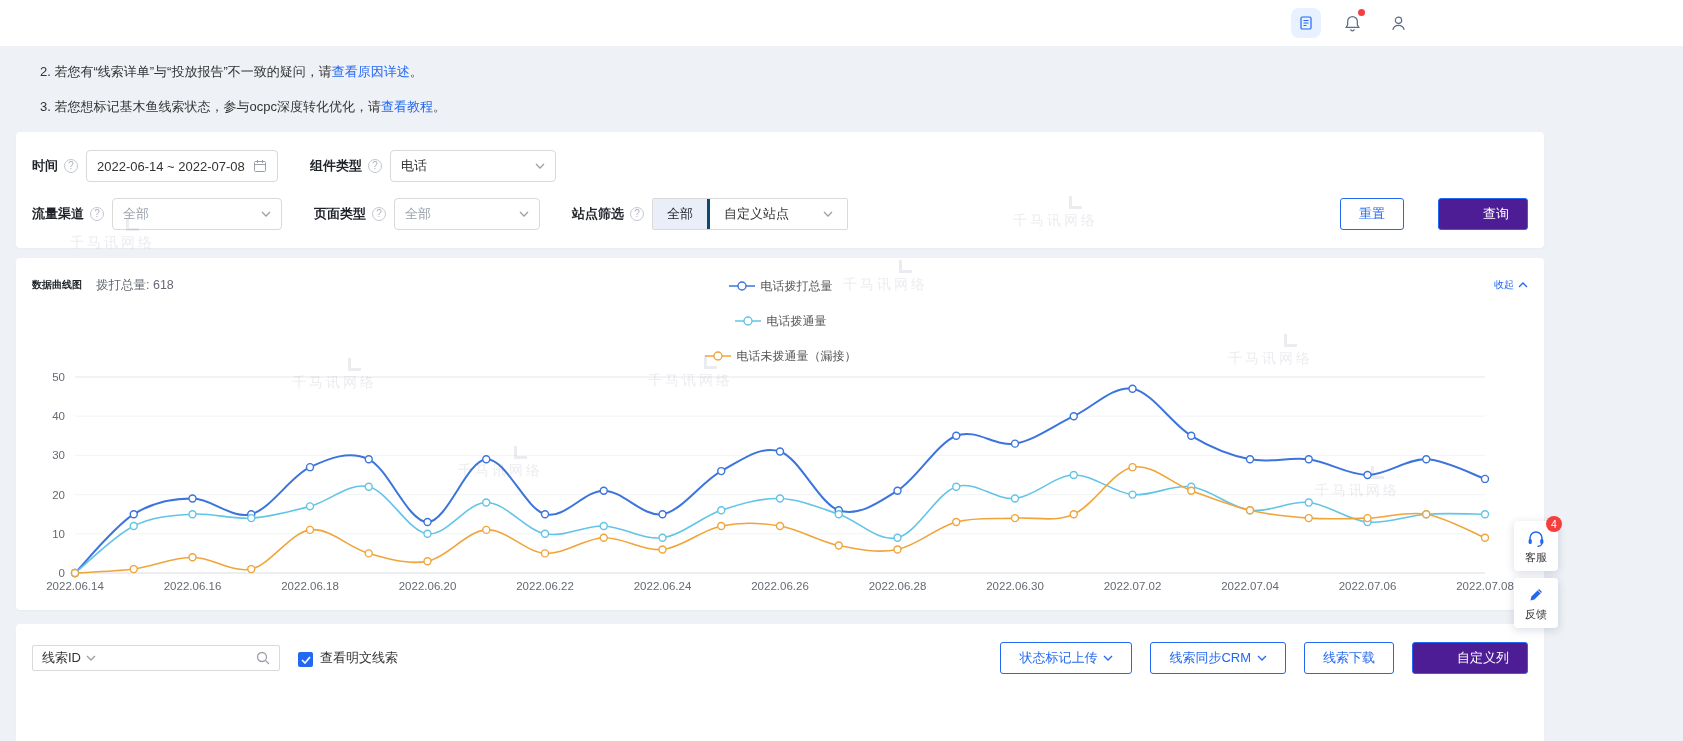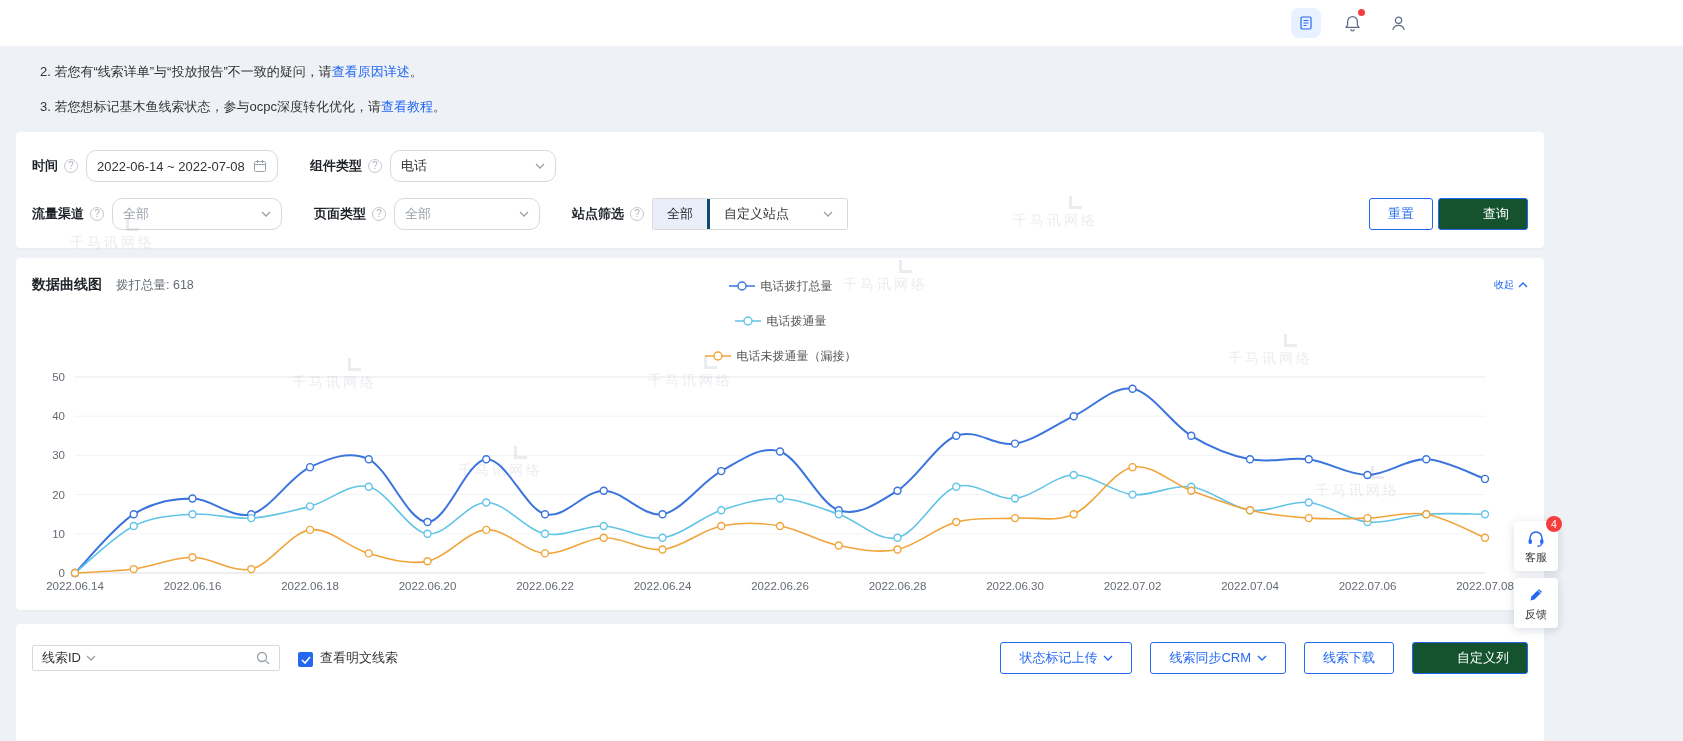--- a/index.html
+++ b/index.html
@@ -28,41 +28,41 @@
   .card { background:#fff; border-radius:4px; margin:0 16px; box-shadow:0 1px 2px rgba(31,41,55,.03); }
 
   
   .filter-card { margin-top:2px; padding:18px 16px; }
   .filter-row { display:flex; align-items:center; }
   .filter-row + .filter-row { margin-top:16px; }
   .filter-item { display:flex; align-items:center; margin-right:32px; }
   .flabel { font-weight:700; color:#1f2329; margin-right:3px; white-space:nowrap; }
   .qicon { width:14px; height:14px; border:1px solid #c4c8cf; border-radius:50%; color:#aeb3bb; font-size:10px; line-height:12px; text-align:center; margin:0 8px 0 3px; cursor:pointer; flex:none; }
   .qicon::after { content:"?"; }
-  .ctl { height:32px; border:1px solid #d9d9d9; border-radius:10px; background:#fff; display:flex; align-items:center; justify-content:space-between; padding:0 10px; cursor:pointer; color:#333; }
+  .ctl { height:32px; border:1px solid #d9d9d9; border-radius:4px; background:#fff; display:flex; align-items:center; justify-content:space-between; padding:0 10px; cursor:pointer; color:#333; }
   .ctl .muted { color:#98a0aa; }
   .ctl svg { flex:none; margin-left:8px; color:#9aa0a8; }
   .w-date { width:192px; }
   .w-comp { width:166px; }
   .w-chan { width:170px; }
   .w-page { width:146px; }
   .segmented { display:flex; border:1px solid #d9d9d9; border-radius:2px; overflow:hidden; height:32px; }
   .seg-btn { border:none; background:#fff; padding:0 14px; font-size:13px; color:#333; display:flex; align-items:center; gap:6px; cursor:pointer; }
   .seg-btn.active { background:#e9eef8; color:#1f2329; }
   .seg-btn + .seg-btn { border-left:3px solid #0c4a6e;gap:34px; }
   .seg-btn svg { color:#9aa0a8; }
-  .filter-actions { margin-left:auto; display:flex; gap:5px;justify-content:space-between; }
+  .filter-actions { margin-left:auto; display:flex; gap:34px;justify-content:space-between; }
   .btn { height:32px; padding:0 18px; border-radius:3px; font-size:13px; cursor:pointer; display:flex; align-items:center; gap:6px; white-space:nowrap; }
   .btn-outline { background:#fff; border:1px solid #2468f2; color:#2468f2; }
-  .btn-primary { background:#14532d; border:1px solid #2468f2; color:#fff;padding-left:44px; }
+  .btn-primary { background:#4c1d95; border:1px solid #2468f2; color:#fff;padding-left:44px; }
 
   
   .chart-card { margin-top:10px; padding:16px 16px 12px; }
   .chart-header { display:flex; align-items:center; height:22px; }
-  .chart-title { font-size:14px; font-weight:700; color:#1f2329; }
+  .chart-title { font-size:10px; font-weight:700; color:#1f2329; }
   .chart-subtitle { font-size:12.5px; color:#646a73; margin-left:14px; }
   .collapse { margin-left:auto; color:#2468f2; font-size:10px; display:flex; align-items:center; gap:4px; cursor:pointer; }
   .legend { display:flex; justify-content:center; align-items:center; gap:18px; margin-top:16px; height:18px; font-size:12px; color:#555;flex-direction:column; }
   .legend-item { display:flex; align-items:center; gap:5px; cursor:pointer; }
   .chart-svg { display:block; margin-top:6px; }
   .chart-svg text { font-size:11.5px; fill:#646a73; }
 
   
   .toolbar-card { margin-top:14px; padding:18px 16px; height:160px; }
   .toolbar-row { display:flex; align-items:center; }

